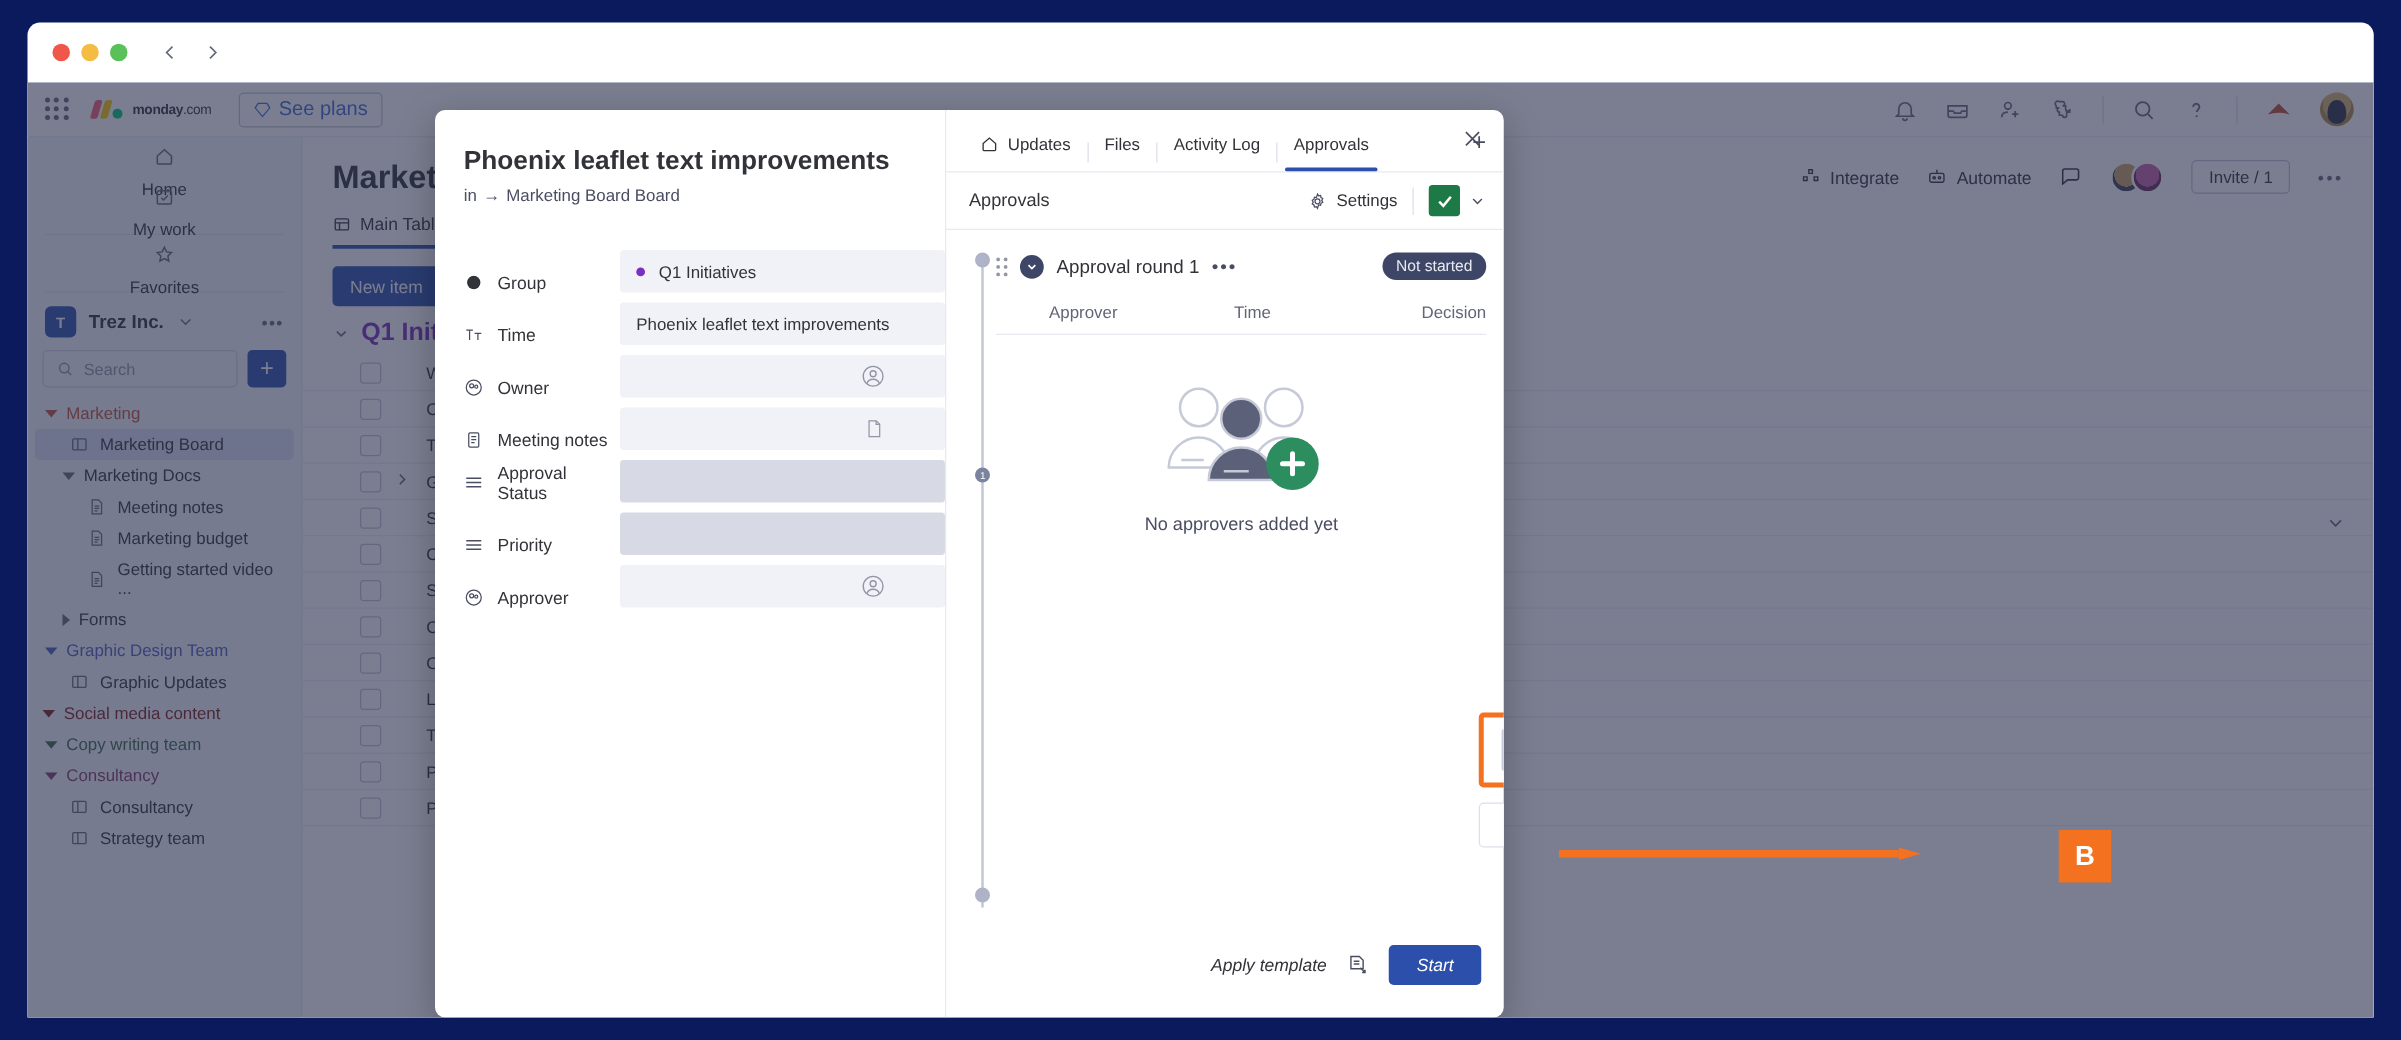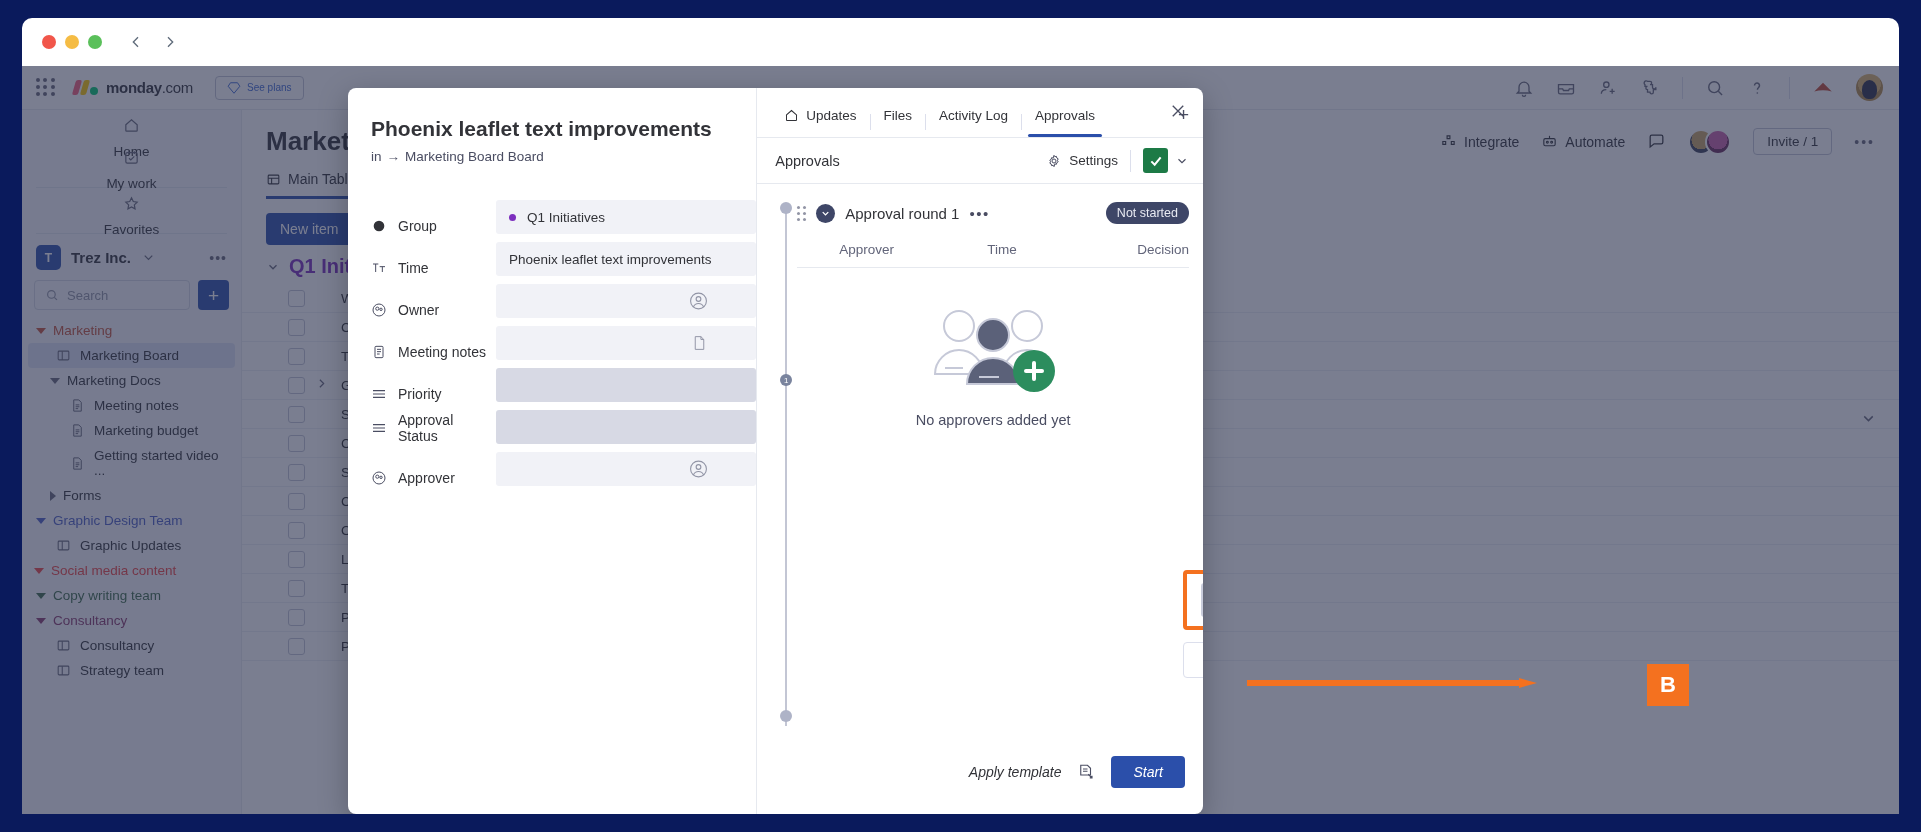--- a/index.html
+++ b/index.html
@@ -43,26 +43,26 @@
   }
   #waffle { margin-left: 14px; width: 20px; height: 20px;
             display:grid; grid-template-columns: repeat(3,1fr); gap:2px; }
   #waffle i { width:4px; height:4px; border-radius:50%; background:#676879; display:block; }
   .brand { display:flex; align-items:center; gap:8px; margin-left:18px; }
   .brand-mark { display:flex; gap:2px; align-items:flex-end; }
   .brand-mark span { display:block; width:6px; height:15px; border-radius:2px; transform: skewX(-16deg); }
   .bm1 { background:#f65f7c; }
   .bm2 { background:#ffcb00; }
   .bm3 { background:#00ca72; border-radius:50%!important; width:8px!important; height:8px!important; transform:none!important; }
-  .brand-text { font-size: 15px; font-weight: 700; color: #323338; letter-spacing:-.3px; }
+  .brand-text { font-size: 11px; font-weight: 700; color: #323338; letter-spacing:-.3px; }
   .brand-text .dim { font-weight: 400; color:#323338; }
   #see-plans {
     margin-left: 22px; display:flex; align-items:center; gap:6px;
     border:1px solid #c3c6d4; border-radius:4px; padding:4px 11px;
-    font-size:10px; color:#3f6ad4;
+    font-size:16px; color:#3f6ad4;
   }
   #topbar-right { margin-left:auto; display:flex; align-items:center; gap:22px; margin-right:16px; color:#676879; }
   #topbar-right .ticon { width:20px; height:20px; display:block; }
   .vdiv { width:1px; height:22px; background:#dcdfec; }
   #avatar-top { width:27px; height:27px; border-radius:50%;
     background: radial-gradient(circle at 50% 38%, #d9b36a 0 52%, #b48c47 53% 100%); position:relative; overflow:hidden; }
   #avatar-top::after { content:""; position:absolute; left:6px; top:6px; width:15px; height:19px; border-radius:50% 50% 42% 42%;
     background:#2a2e45; }
   #hat-icon { width:22px; height:14px; }
 
@@ -92,21 +92,21 @@
   .tri { width:0; height:0; border-left:5px solid transparent; border-right:5px solid transparent; }
   .tri.down { border-top:6px solid currentColor; }
   .tri.right { border-left:6px solid currentColor; border-top:5px solid transparent; border-bottom:5px solid transparent; border-right:0; }
   .tree-item { display:flex; align-items:center; gap:9px; padding:5px 14px 5px 28px; font-size:13.5px; color:#323338; border-radius:4px; margin:0 6px; }
   .tree-item.active { background:#dde3f5; }
   .tree-sub { display:flex; align-items:center; gap:7px; padding:5px 14px 5px 28px; font-size:13.5px; color:#323338; }
   .tree-doc { display:flex; align-items:center; gap:9px; padding:5px 14px 5px 48px; font-size:13.5px; color:#323338; }
   .ic { width:15px; height:15px; flex:0 0 15px; color:#676879; }
   .g-marketing { color:#c4523a; }
   .g-graphic  { color:#4d5fc4; }
-  .g-social   { color:#ef4444;padding-left:12px; }
+  .g-social   { color:#7f1d1d;padding-left:12px; }
   .g-copy     { color:#3d6b4a; }
   .g-consult  { color:#8a3a6e; }
 
   
   #board {
     position:absolute; left:220px; top:44px; width:1657px; height:704px; background:#ffffff;
   }
   #board-header { padding:16px 24px 0 24px; }
   #board-title-row { display:flex; align-items:center; }
   #board-title { font-size:26px; font-weight:700; color:#323338; }
@@ -660,33 +660,33 @@
           </div>
         </div>
 
         <div class="field-row">
           <div class="field-label">
             <span class="fic">
               <svg viewBox="0 0 24 24" fill="none" stroke="currentColor" stroke-width="1.8">
                   <path d="M3 7h18M3 12h18M3 17h18"></path>
                 </svg>
             </span>
-            <span>Priority</span>
+            <span>Approval Status</span>
           </div>
           <div class="field-value dark"></div>
         </div>
 
         <div class="field-row">
           <div class="field-label">
             <span class="fic">
               <svg viewBox="0 0 24 24" fill="none" stroke="currentColor" stroke-width="1.8">
                   <path d="M3 7h18M3 12h18M3 17h18"></path>
                 </svg>
             </span>
-            <span>Approval Status</span>
+            <span>Priority</span>
           </div>
           <div class="field-value dark"></div>
         </div>
 
         <div class="field-row">
           <div class="field-label">
             <span class="fic">
               <svg viewBox="0 0 24 24" fill="none" stroke="currentColor" stroke-width="1.5">
                   <circle cx="12" cy="12" r="9"></circle>
                   <circle cx="9.5" cy="10" r="2.4"></circle>

